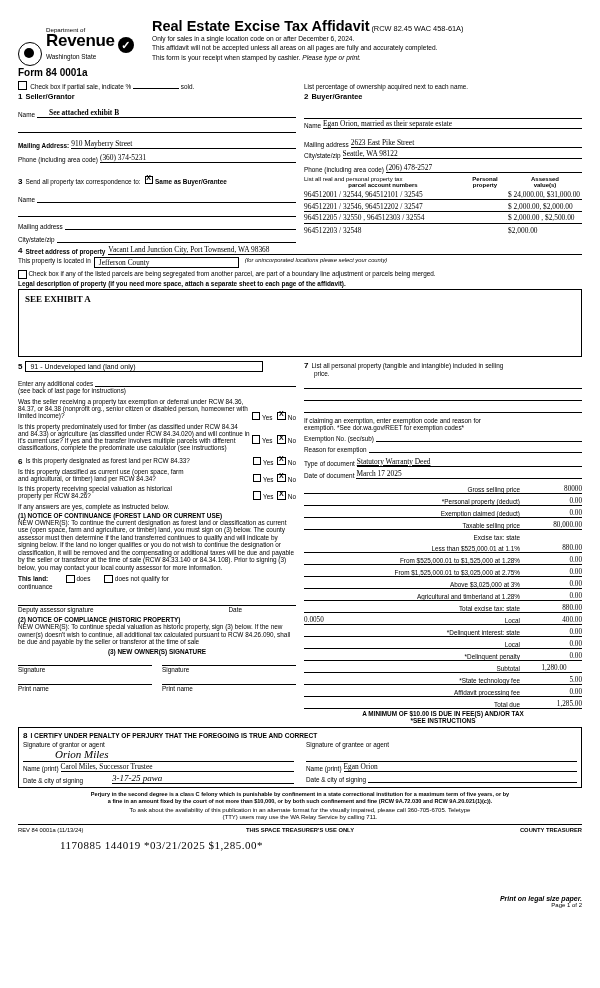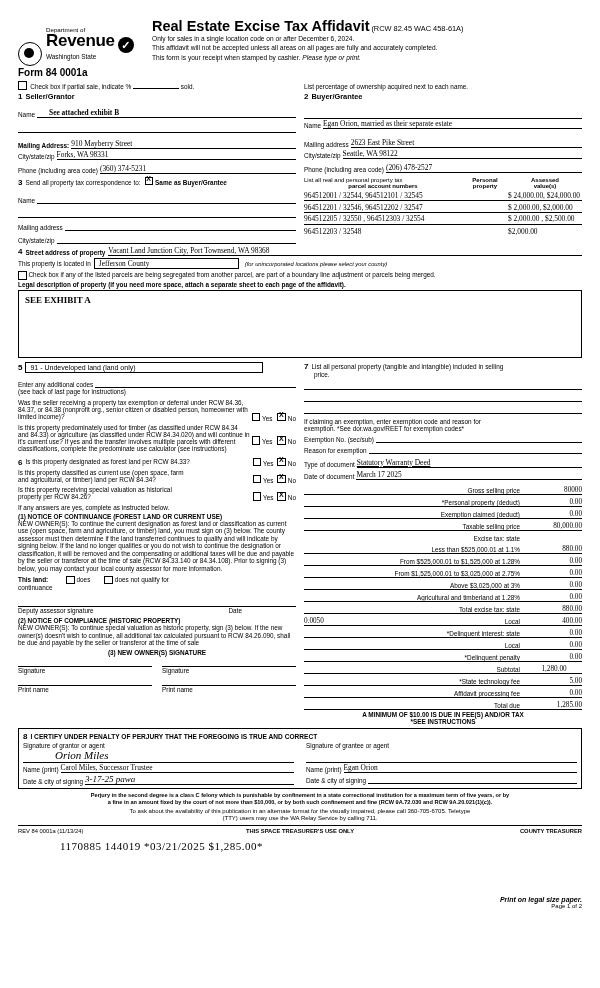--- a/index.html
+++ b/index.html
@@ -105,26 +105,20 @@
           <span class="hw" style="font-weight:bold;margin-left:12px;">See attached exhibit B</span>
         </span>
       </div>
       <div style="height:14px;border-bottom:.8px solid #000;"></div>
       <div class="row" style="align-items:flex-end;margin-top:6px;">
         <span class="lbl" style="font-weight:bold;">Mailing Address:</span>
         <span class="ul" style="flex:1;margin-left:2px;">
           <span class="hw">910 Mayberry Street</span>
         </span>
       </div>
-      <div class="row" style="align-items:flex-end;margin-top:1px;">
-        <span class="lbl">City/state/zip</span>
-        <span class="ul" style="flex:1;margin-left:2px;">
-          <span class="hw">Forks, WA 98331</span>
-        </span>
-      </div>
       <div class="row" style="align-items:flex-end;margin-top:4px;">
         <span class="lbl">Phone (including area code)</span>
         <span class="ul" style="flex:1;margin-left:2px;">
           <span class="hw">(360) 374-5231</span>
         </span>
       </div>
     </div>
 
     <div class="colR">
       <div class="row" style="align-items:baseline;">
@@ -193,21 +187,21 @@
           <div>property</div>
         </div>
         <div style="flex:1;text-align:center;font-weight:bold;">
           <div>Assessed</div>
           <div>value(s)</div>
         </div>
       </div>
       <div style="display:flex;border-bottom:.8px solid #000;height:11px;align-items:flex-end;">
         <div style="width:158px;" class="hw">964512001 / 32544, 964512101 / 32545</div>
         <div style="width:46px;" class="hw"></div>
-        <div style="flex:1;" class="hw">$ 24,000.00, $24,000.00</div>
+        <div style="flex:1;" class="hw">$ 24,000.00, $31,000.00</div>
       </div>
       <div style="display:flex;border-bottom:.8px solid #000;height:11px;align-items:flex-end;">
         <div style="width:158px;" class="hw">964512201 / 32546, 964512202 / 32547</div>
         <div style="width:46px;" class="hw"></div>
         <div style="flex:1;" class="hw">$ 2,000.00, $2,000.00</div>
       </div>
       <div style="display:flex;border-bottom:.8px solid #000;height:11px;align-items:center;">
         <div style="width:158px;" class="hw">964512205 / 32550 , 964512303 / 32554</div>
         <div style="width:46px;" class="hw"></div>
         <div style="flex:1;" class="hw">$ 2,000.00 , $2,500.00</div>
@@ -221,21 +215,21 @@
   </div>
 
   <div style="margin-top:2px;">
     <div class="row" style="align-items:flex-end;">
       <span class="num">4</span>
       <span class="lbl" style="font-weight:bold;">Street address of property</span>
       <span class="ul" style="flex:1;margin-left:3px;">
         <span class="hw">Vacant Land Junction City, Port Townsend, WA 98368</span>
       </span>
     </div>
-    <div class="row" style="align-items:center;margin-top:2px;">
+    <div class="row" style="align-items:flex-start;margin-top:2px;">
       <span class="lbl">This property is located in</span>
       <span style="border:1px solid #000;padding:0 4px;margin-left:3px;width:135px;" class="hw">Jefferson County</span>
       <span class="tinyital" style="margin-left:6px;">(for unincorporated locations please select your county)</span>
     </div>
     <div class="row" style="margin-top:2px;align-items:flex-start;">
       <span class="box"></span>
       <span class="lbl">Check box if any of the listed parcels are being segregated from another parcel, are part of a boundary line adjustment or parcels being merged.</span>
     </div>
     <div class="lbl" style="font-weight:bold;margin-top:1px;">Legal description of property (if you need more space, attach a separate sheet to each page of the affidavit).</div>
     <div class="exh">
@@ -479,21 +473,21 @@
         <div class="lbl">Signature of grantor or agent</div>
         <div style="border-bottom:.8px solid #000;height:13px;">
           <span class="sig" style="margin-left:32px;">Orion Miles</span>
         </div>
         <div class="row" style="align-items:flex-end;">
           <span class="lbl">Name (print)</span>
           <span class="ul" style="flex:1;margin-left:2px;">
             <span class="hw">Carol Miles, Successor Trustee</span>
           </span>
         </div>
-        <div class="row" style="align-items:flex-end;margin-top:1px;">
+        <div class="row" style="align-items:flex-end;margin-top:1px;gap:27px;">
           <span class="lbl">Date &amp; city of signing</span>
           <span class="ul" style="flex:1;margin-left:2px;">
             <span class="sig" style="font-size:9px;">3-17-25  pawa</span>
           </span>
         </div>
       </div>
       <div style="flex:1;">
         <div class="lbl">Signature of grantee or agent</div>
         <div style="border-bottom:.8px solid #000;height:13px;">
           <span class="sig"></span>

